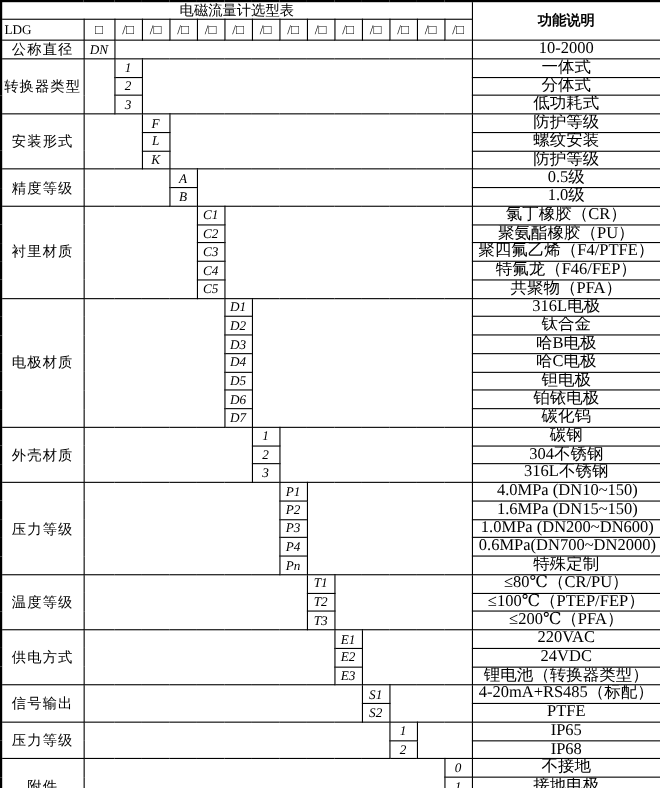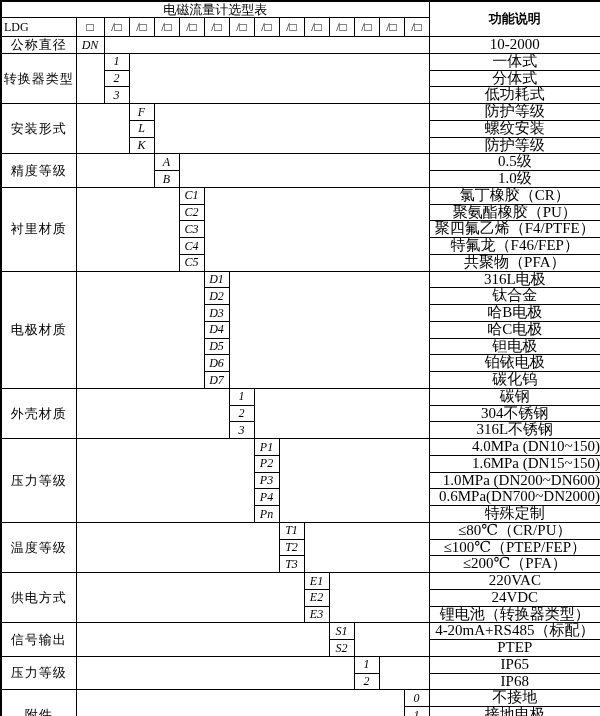--- a/index.html
+++ b/index.html
@@ -7,21 +7,21 @@
   table{border-collapse:collapse;table-layout:fixed;width:600px;border:2px solid #000;}
   td{border:1px solid #000;padding:0;text-align:center;vertical-align:middle;
      font-size:12px;line-height:1.05;overflow:hidden;white-space:nowrap;}
   tr.title-row td{height:15px;font-size:13px;}
   tr.model-row td{height:18px;font-size:12px;}
   tr.data-row{height:16.26px;}
   td.cat{font-size:13px;letter-spacing:1px;}
   td.cat-dn{text-align:left;padding-left:2px;letter-spacing:0;}
   td.code{font-size:12px;font-style:italic;}
   td.desc{font-size:15px;}
-  td.desc.left{text-align:right;padding-left:2px;}
+  td.desc.left{text-align:center;padding-left:2px;}
   td.fn-header{font-size:13px;font-weight:bold;}
   td.lead,td.trail{background:#fff;}
 </style>
 </head>
 <body>
 
 <table>
   <colgroup id="cols">
       <col style="width: 75px;">
       <col style="width: 28px;">
@@ -233,21 +233,21 @@
       </tr>
       <tr class="data-row">
         <td class="cat" rowspan="2">信号输出</td>
         <td class="lead" rowspan="2" colspan="10"></td>
         <td class="code">S1</td>
         <td class="trail" rowspan="2" colspan="3"></td>
         <td class="desc">4-20mA+RS485（标配）</td>
       </tr>
       <tr class="data-row">
         <td class="code">S2</td>
-        <td class="desc">PTEP</td>
+        <td class="desc">PTFE</td>
       </tr>
       <tr class="data-row">
         <td class="cat" rowspan="2">压力等级</td>
         <td class="lead" rowspan="2" colspan="11"></td>
         <td class="code">1</td>
         <td class="trail" rowspan="2" colspan="2"></td>
         <td class="desc">IP65</td>
       </tr>
       <tr class="data-row">
         <td class="code">2</td>

